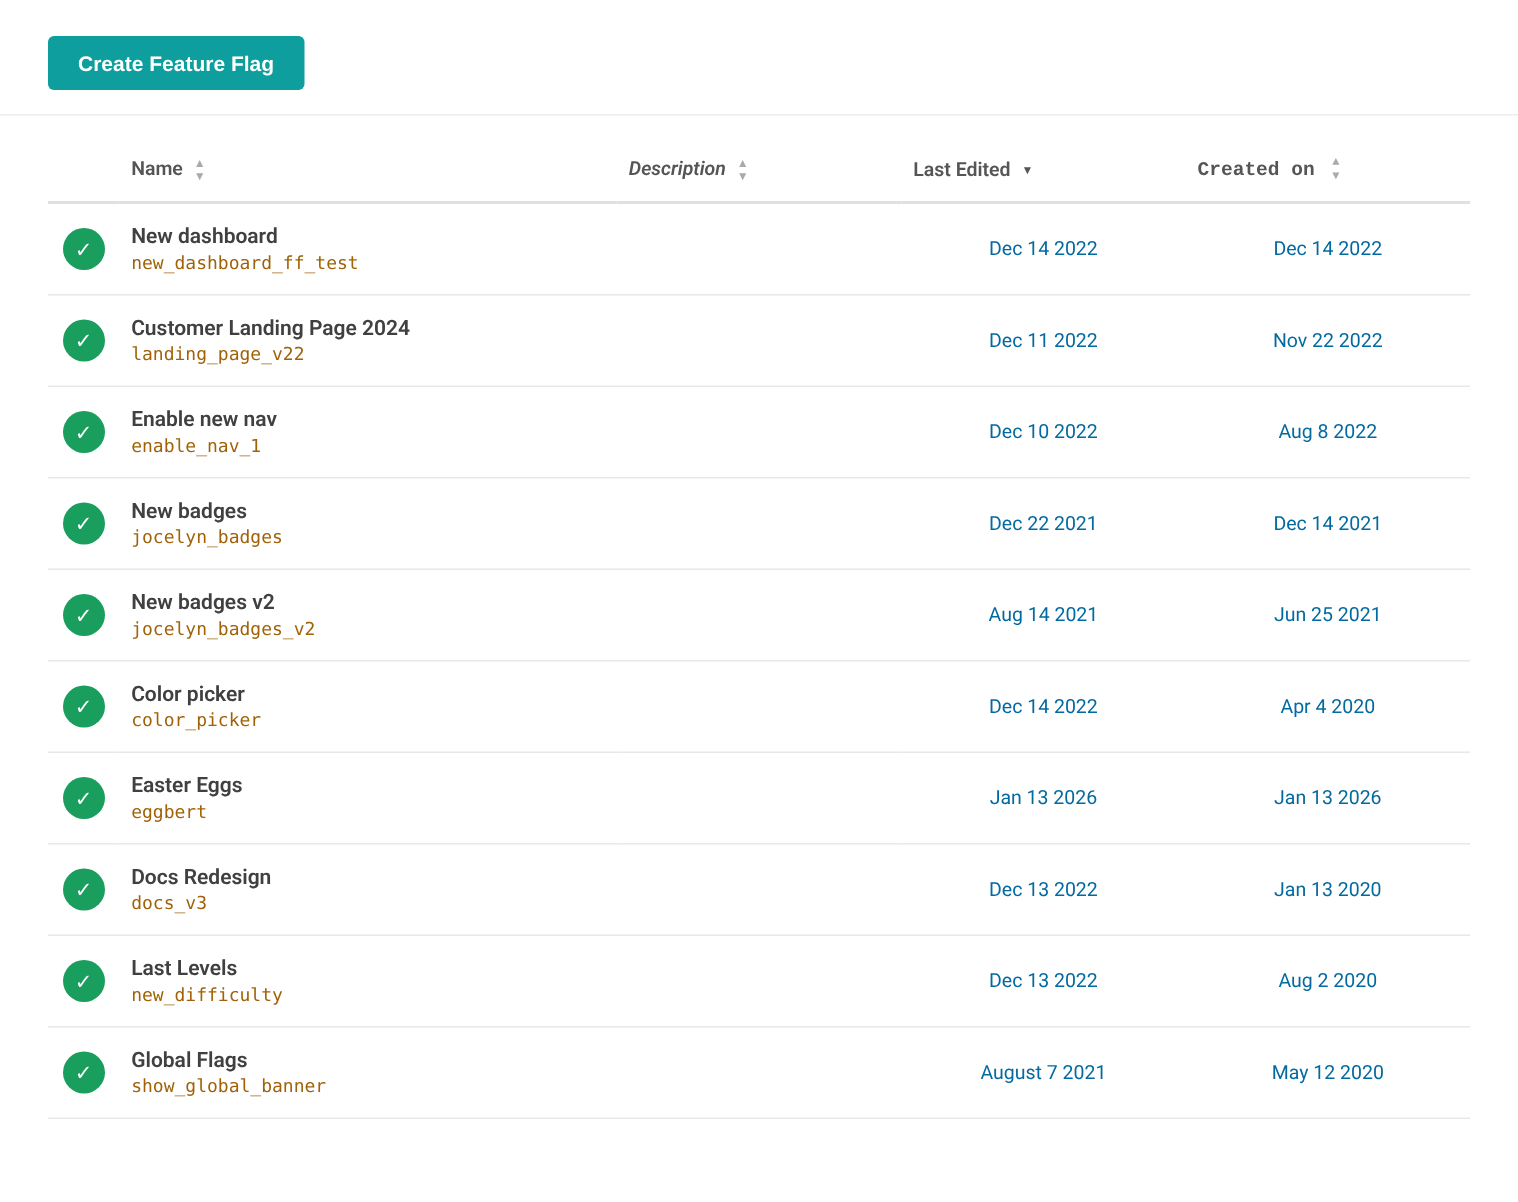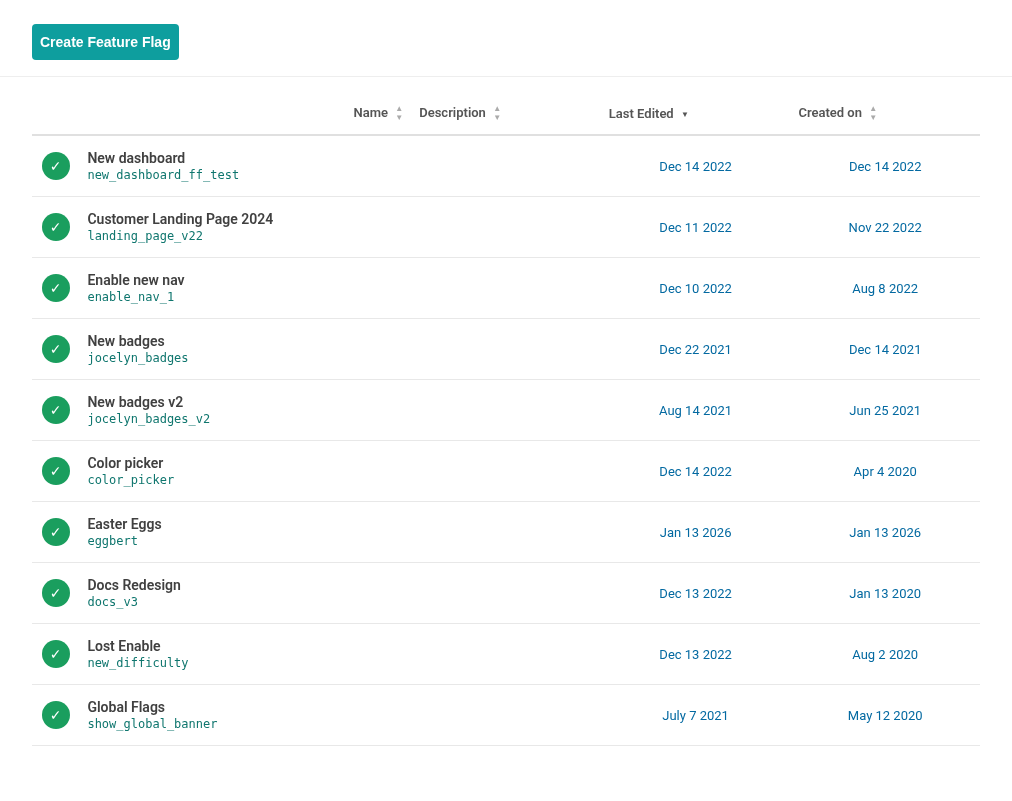--- a/index.html
+++ b/index.html
@@ -19,21 +19,21 @@
     .page-title {
       font-size: 28px;
       font-weight: 700;
       color: #111;
     }
     .create-btn {
       background: #0e9e9e;
       color: #fff;
       border: none;
       border-radius: 4px;
-      padding: 10px 8px;
+      padding: 10px 20px;
       font-size: 14px;
       font-weight: 600;
       cursor: pointer;
       white-space: nowrap;
     }
     .table-container {
       padding: 16px 32px;
     }
     table {
       width: 100%;
@@ -45,24 +45,24 @@
     th {
       text-align: left;
       padding: 12px 8px;
       font-size: 13px;
       font-weight: 600;
       color: #555;
       white-space: nowrap;
       user-select: none;
     }
     .col-check { width: 60px; }
-    .col-name { width: 35%; text-align: right; }
-    .col-desc { width: 20%; }
+    .col-name { width: 35%; }
+    .col-desc { width: 20%; font-style: italic; }
     .col-last-edited { width: 20%; }
-    .col-created { width: 20%; }
+    .col-created { width: 20%; font-family: Liberation Mono, monospace; }
     tbody tr {
       border-bottom: 1px solid #e8e8e8;
     }
     td {
       padding: 14px 8px;
       vertical-align: middle;
     }
     .check-cell {
       text-align: center;
     }
@@ -79,21 +79,21 @@
     }
     .flag-name {
       font-weight: 600;
       color: #404040;
       display: block;
       font-size: 14px;
     }
     .flag-key {
       font-family: monospace;
       font-size: 12px;
-      color: #0f766e;
+      color: #a16207;
       display: block;
       margin-top: 2px;
     }
     .date-cell {
       color: #0369a1;
       font-size: 13px;
       text-align: center;
     }
     .sort-arrows {
       display: inline-flex;
@@ -227,32 +227,32 @@
             <span class="flag-name">Docs Redesign</span>
             <span class="flag-key">docs_v3</span>
           </td>
           <td></td>
           <td class="date-cell">Dec 13 2022</td>
           <td class="date-cell">Jan 13 2020</td>
         </tr>
         <tr>
           <td class="check-cell"><span class="check-icon">✓</span></td>
           <td>
-            <span class="flag-name">Lost Enable</span>
+            <span class="flag-name">Last Levels</span>
             <span class="flag-key">new_difficulty</span>
           </td>
           <td></td>
           <td class="date-cell">Dec 13 2022</td>
           <td class="date-cell">Aug 2 2020</td>
         </tr>
         <tr>
           <td class="check-cell"><span class="check-icon">✓</span></td>
           <td>
             <span class="flag-name">Global Flags</span>
             <span class="flag-key">show_global_banner</span>
           </td>
           <td></td>
-          <td class="date-cell">July 7 2021</td>
+          <td class="date-cell">August 7 2021</td>
           <td class="date-cell">May 12 2020</td>
         </tr>
       </tbody>
   </table>
 </div>
 
 </body></html>

